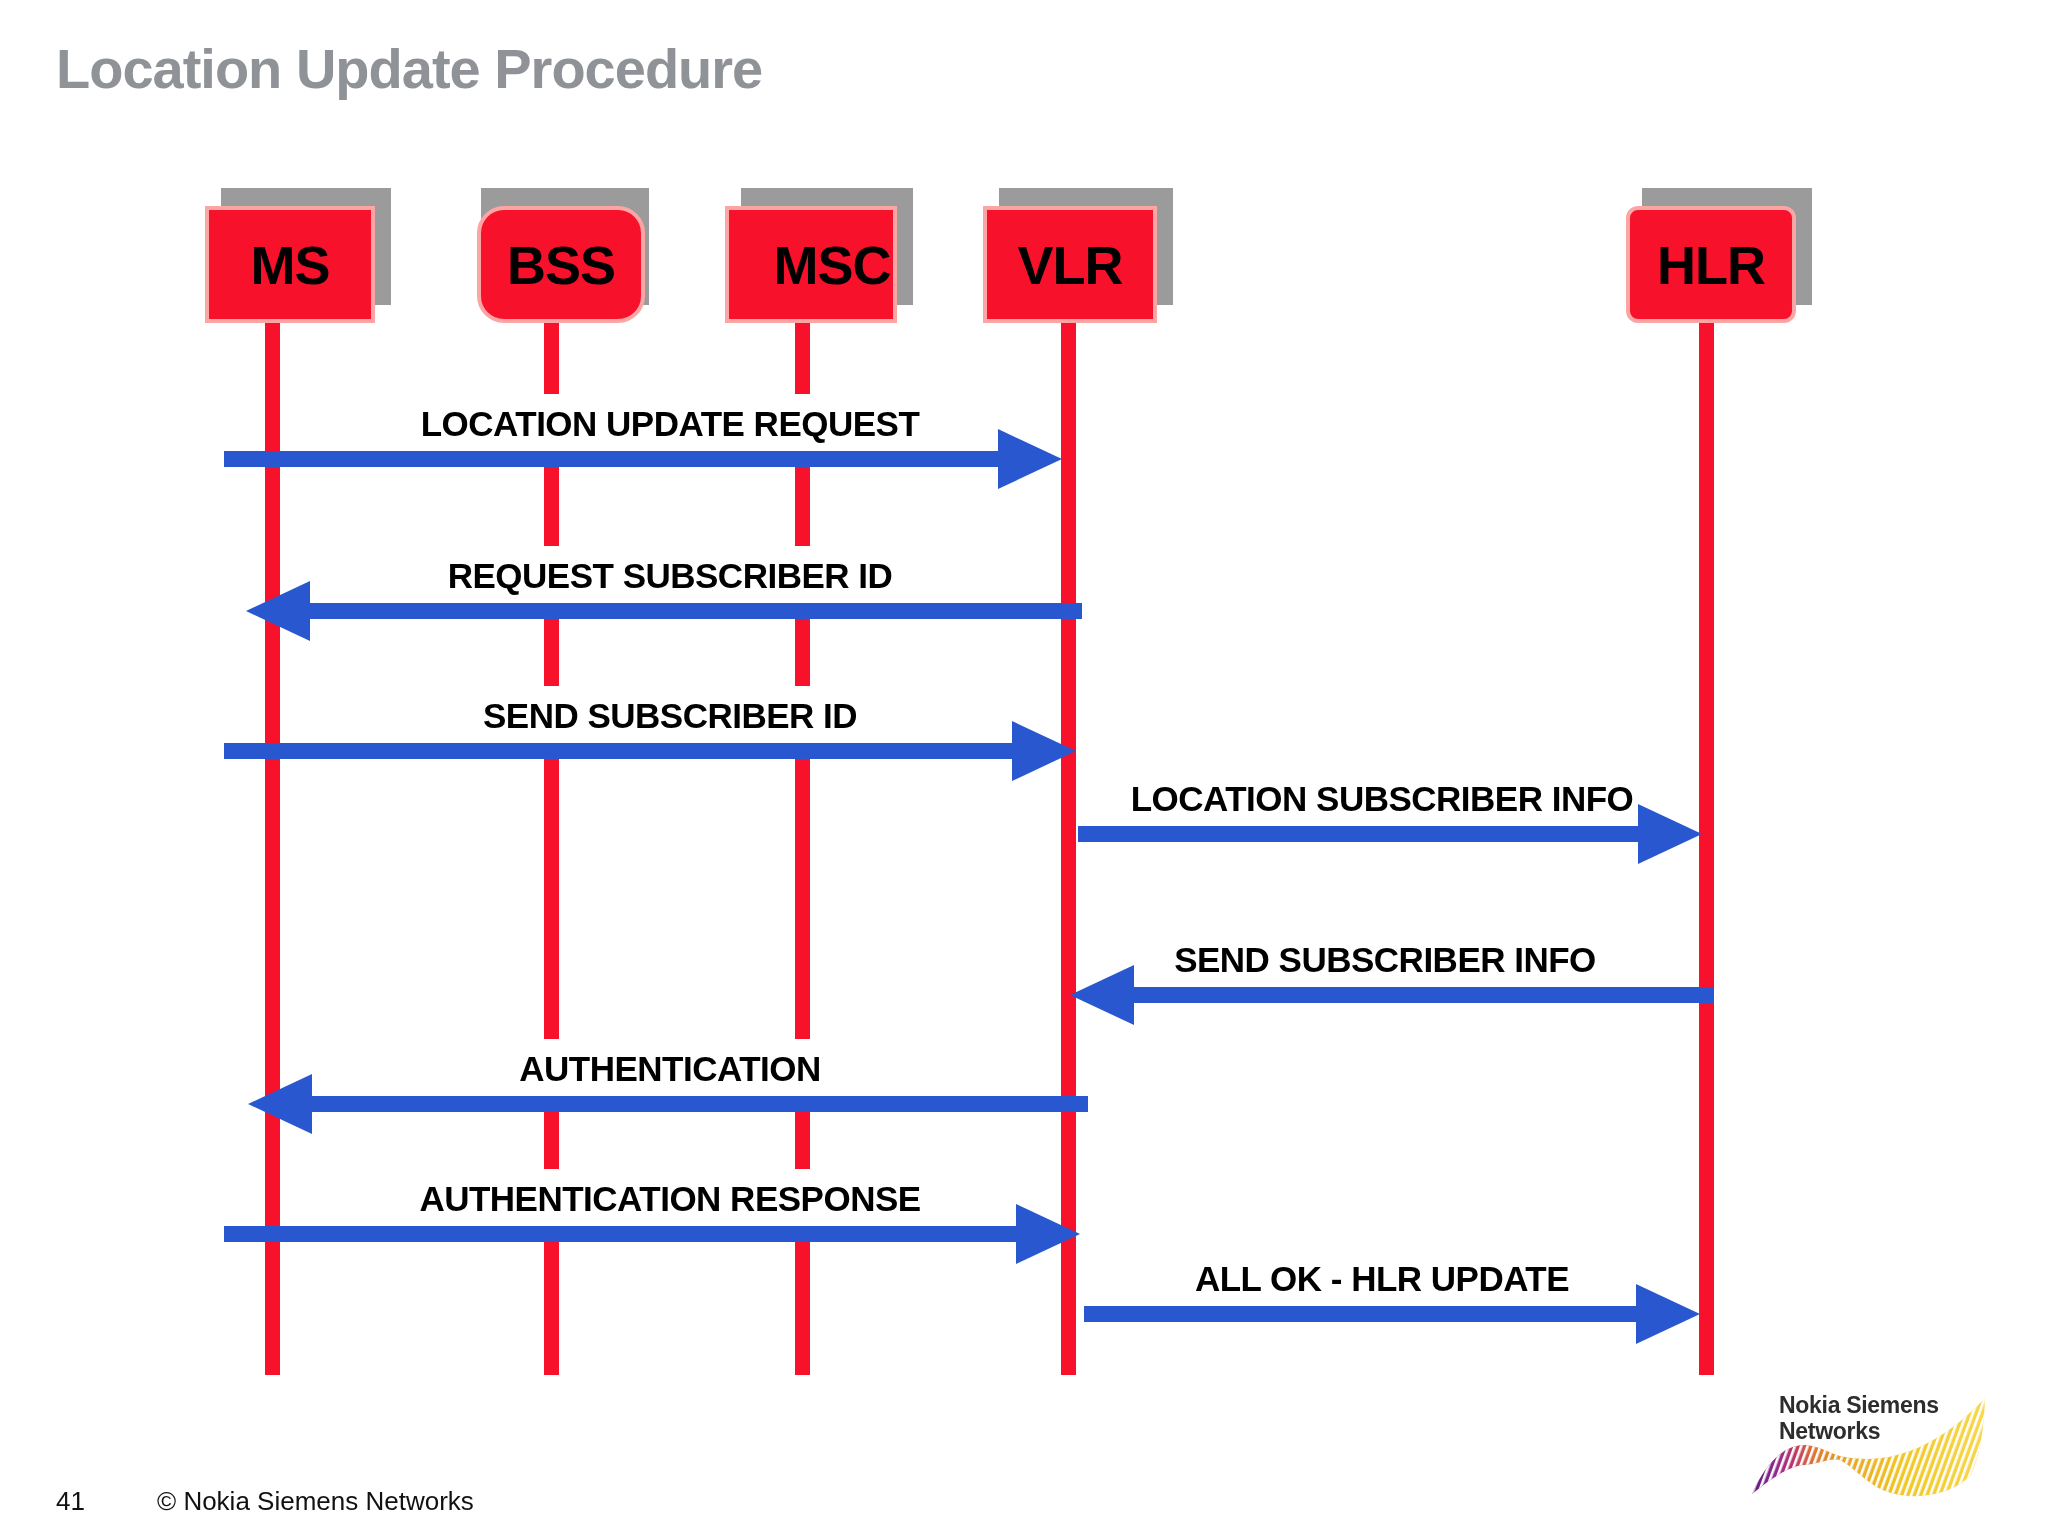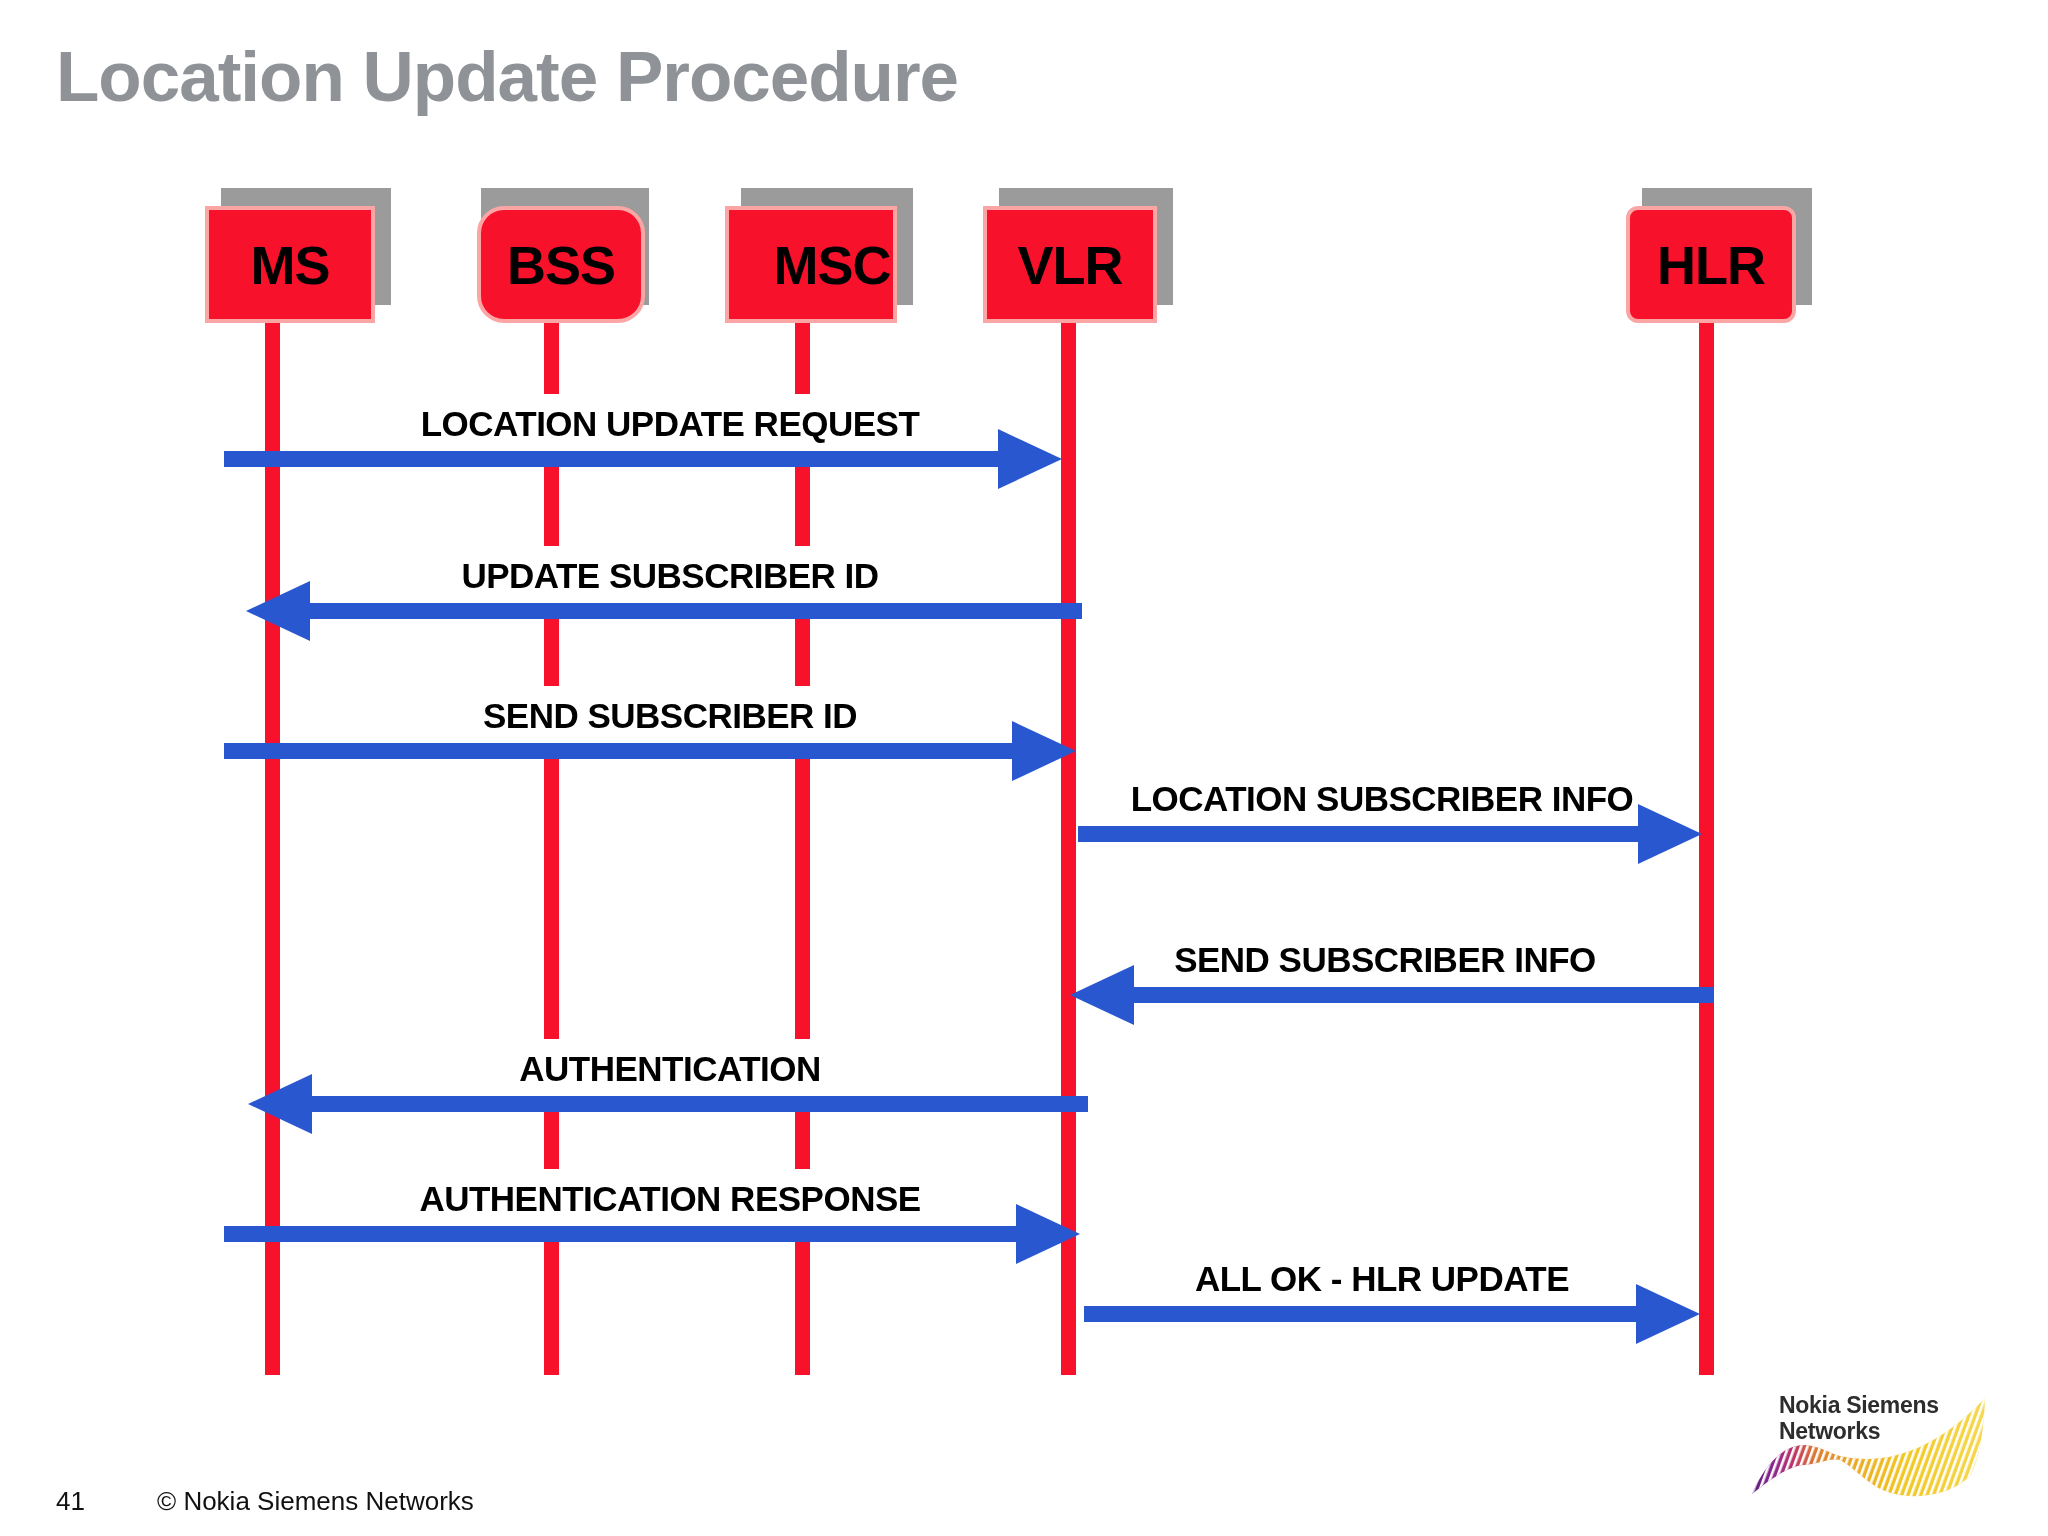--- a/index.html
+++ b/index.html
@@ -2,21 +2,21 @@
 <html style="--red: #F7112B; --blue: #2957D0; --shadow-gray: #9B9B9B; --title-gray: #8F9296;"><head>
 <meta charset="utf-8">
 <style>
   html,body{margin:0;padding:0;background:#ffffff;}
   .slide{
     position:relative;width:2048px;height:1536px;background:#ffffff;
     font-family:"Liberation Sans",sans-serif;overflow:hidden;
   }
   .title{
     position:absolute;left:56px;top:36px;
-    font-size:71px;font-weight:bold;color:var(--title-gray,#8F9296);
+    font-size:56px;font-weight:bold;color:var(--title-gray,#8F9296);
     letter-spacing:-1px;white-space:nowrap;z-index:6;
   }
   .entity-shadow{position:absolute;background:var(--shadow-gray,#9B9B9B);z-index:2;}
   .entity-box{
     position:absolute;background:var(--red,#F7112B);border:4px solid #fca5a5;box-sizing:border-box;
     display:flex;align-items:center;justify-content:center;
     font-size:54px;font-weight:bold;color:#000;z-index:3;letter-spacing:-1px;
   }
   .lifeline{position:absolute;background:var(--red,#F7112B);z-index:1;}
   .msg-label{
@@ -79,21 +79,21 @@
       <span>HLR</span>
     </div>
   </div>
 
   <div class="message">
     <div class="msg-label" style="left: 670px; top: 394px;">LOCATION UPDATE REQUEST</div>
     <div class="shaft" style="left: 224px; width: 784px; top: 451px;"></div>
     <div class="head right" style="left: 998px; top: 429px;"></div>
   </div>
   <div class="message">
-    <div class="msg-label" style="left: 670px; top: 546px;">UPDATE SUBSCRIBER ID</div>
+    <div class="msg-label" style="left: 670px; top: 546px;">REQUEST SUBSCRIBER ID</div>
     <div class="shaft" style="left: 300px; width: 782px; top: 603px;"></div>
     <div class="head left" style="left: 246px; top: 581px;"></div>
   </div>
   <div class="message">
     <div class="msg-label" style="left: 670px; top: 686px;">SEND SUBSCRIBER ID</div>
     <div class="shaft" style="left: 224px; width: 798px; top: 743px;"></div>
     <div class="head right" style="left: 1012px; top: 721px;"></div>
   </div>
   <div class="message">
     <div class="msg-label" style="left: 1382px; top: 769px;">LOCATION SUBSCRIBER INFO</div>

